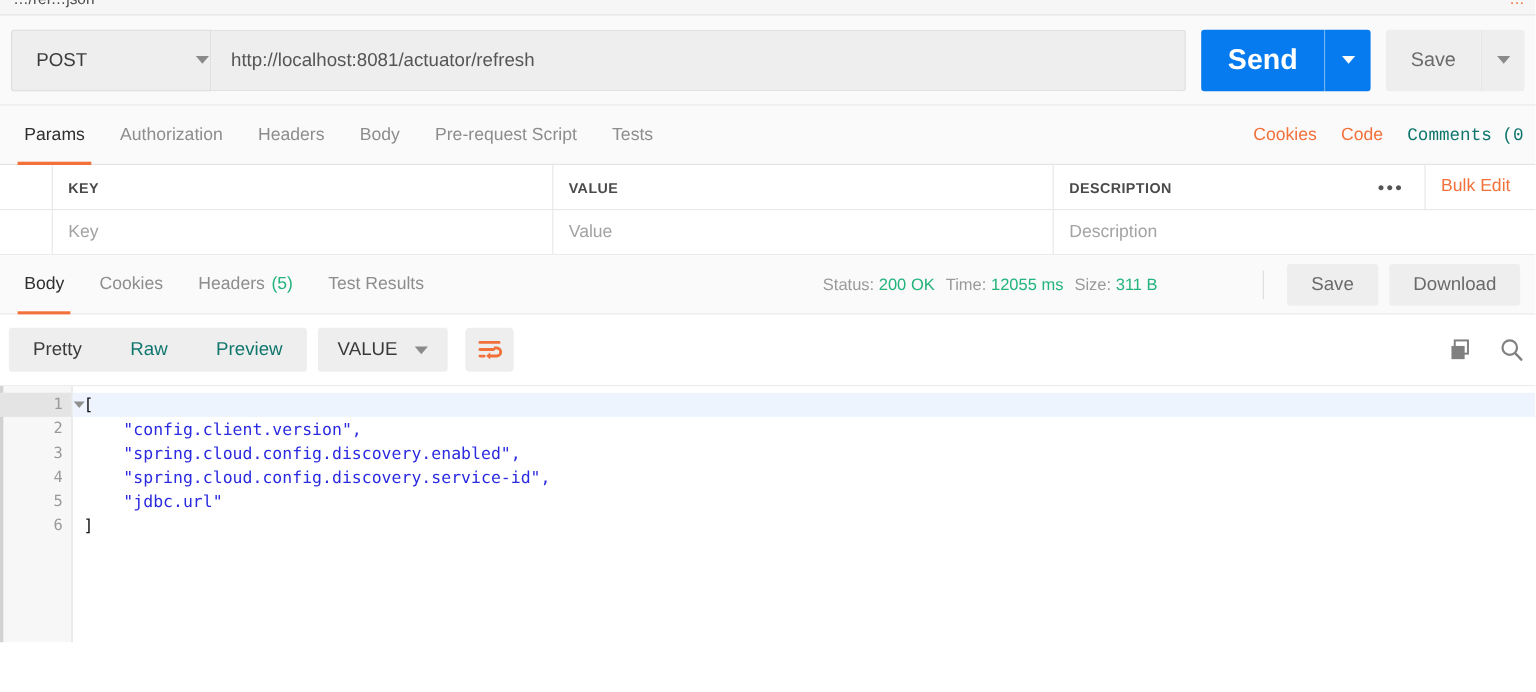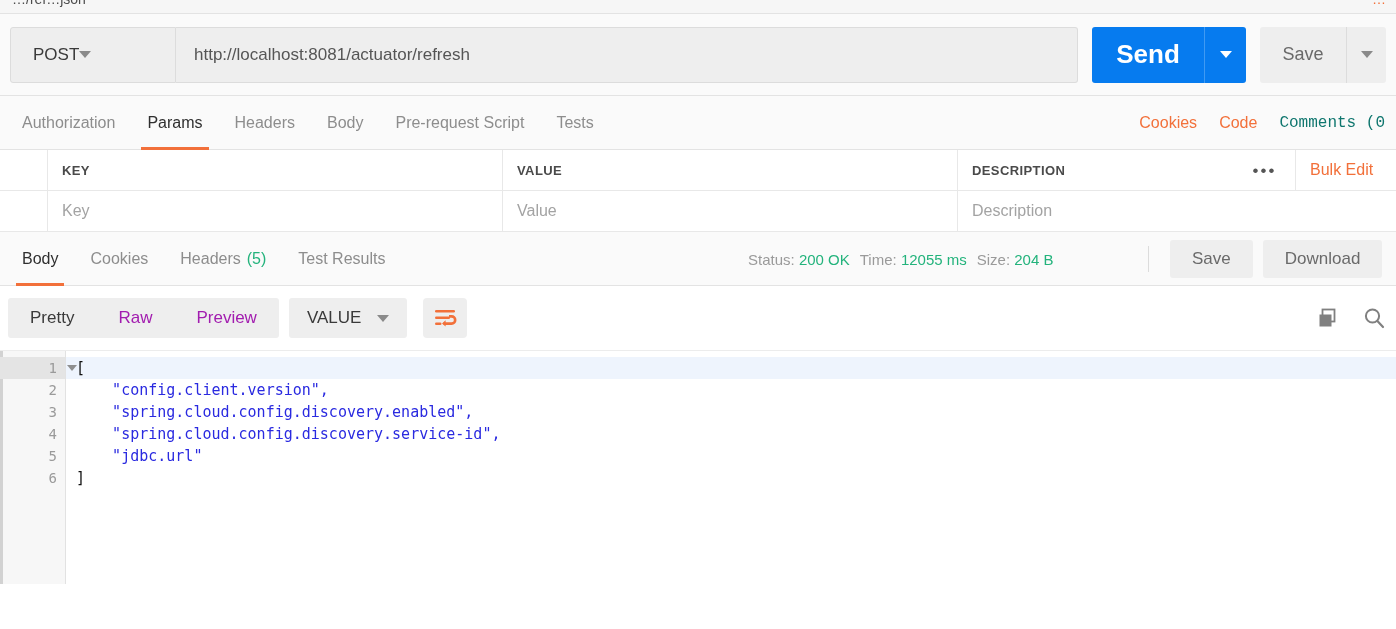--- a/index.html
+++ b/index.html
@@ -36,26 +36,27 @@
   
   .urlbar {
     height: 82px;
     background: #fafafa;
     border-bottom: 1px solid #e3e3e3;
     display: flex;
     align-items: center;
     padding: 0 10px;
   }
   .method {
-    width: 166px; height: 56px;
+    width: 182px; height: 56px;
     background: #eeeeee;
     border: 1px solid #dcdcdc;
     border-radius: 3px 0 0 3px;
     display: flex;
     align-items: center;
+    justify-content: space-between;
     padding: 0 1px 0 22px;
     font-size: 17px;
     color: #3a3a3a;
     cursor: pointer;
   }
   .caret {
     width: 0; height: 0;
     border-left: 6px solid transparent;
     border-right: 6px solid transparent;
     border-top: 7px solid #8a8a8a;
@@ -232,21 +233,21 @@
   }
   .seg {
     background: #eeeeee;
     border-radius: 3px;
     height: 40px;
     display: flex; align-items: flex-start;
   }
   .segitem {
     padding: 0 22px;
     font-size: 17px;
-    color: #a21caf;
+    color: #0f766e;
     cursor: pointer;
     line-height: 40px;
   }
   .segitem.active { color: #3a3a3a; }
   .jsonsel {
     margin-left: 10px;
     background: #eeeeee;
     border-radius: 3px;
     height: 40px;
     display: flex; align-items: center;
@@ -344,25 +345,25 @@
   </div>
   <div class="save-group">
     <div class="save-btn">Save</div>
     <div class="save-caret">
       <span class="caret"></span>
     </div>
   </div>
 </div>
 
 <div class="reqtabs">
-  <div class="reqtab">
-      <span>Authorization</span>
-    </div>
   <div class="reqtab active">
       <span>Params</span>
+    </div>
+  <div class="reqtab">
+      <span>Authorization</span>
     </div>
   <div class="reqtab">
       <span>Headers</span>
     </div>
   <div class="reqtab">
       <span>Body</span>
     </div>
   <div class="reqtab">
       <span>Pre-request Script</span>
     </div>
@@ -430,21 +431,21 @@
     <span>
       <span>Status:</span>
       <span class="green">200 OK</span>
     </span>
     <span>
       <span>Time:</span>
       <span class="green">12055 ms</span>
     </span>
     <span>
       <span>Size:</span>
-      <span class="green">204 B</span>
+      <span class="green">311 B</span>
     </span>
   </div>
   <div class="divline"></div>
   <div class="respbtns">
     <div class="grbtn">Save</div>
     <div class="grbtn">Download</div>
   </div>
 </div>
 
 <div class="fmtbar">

